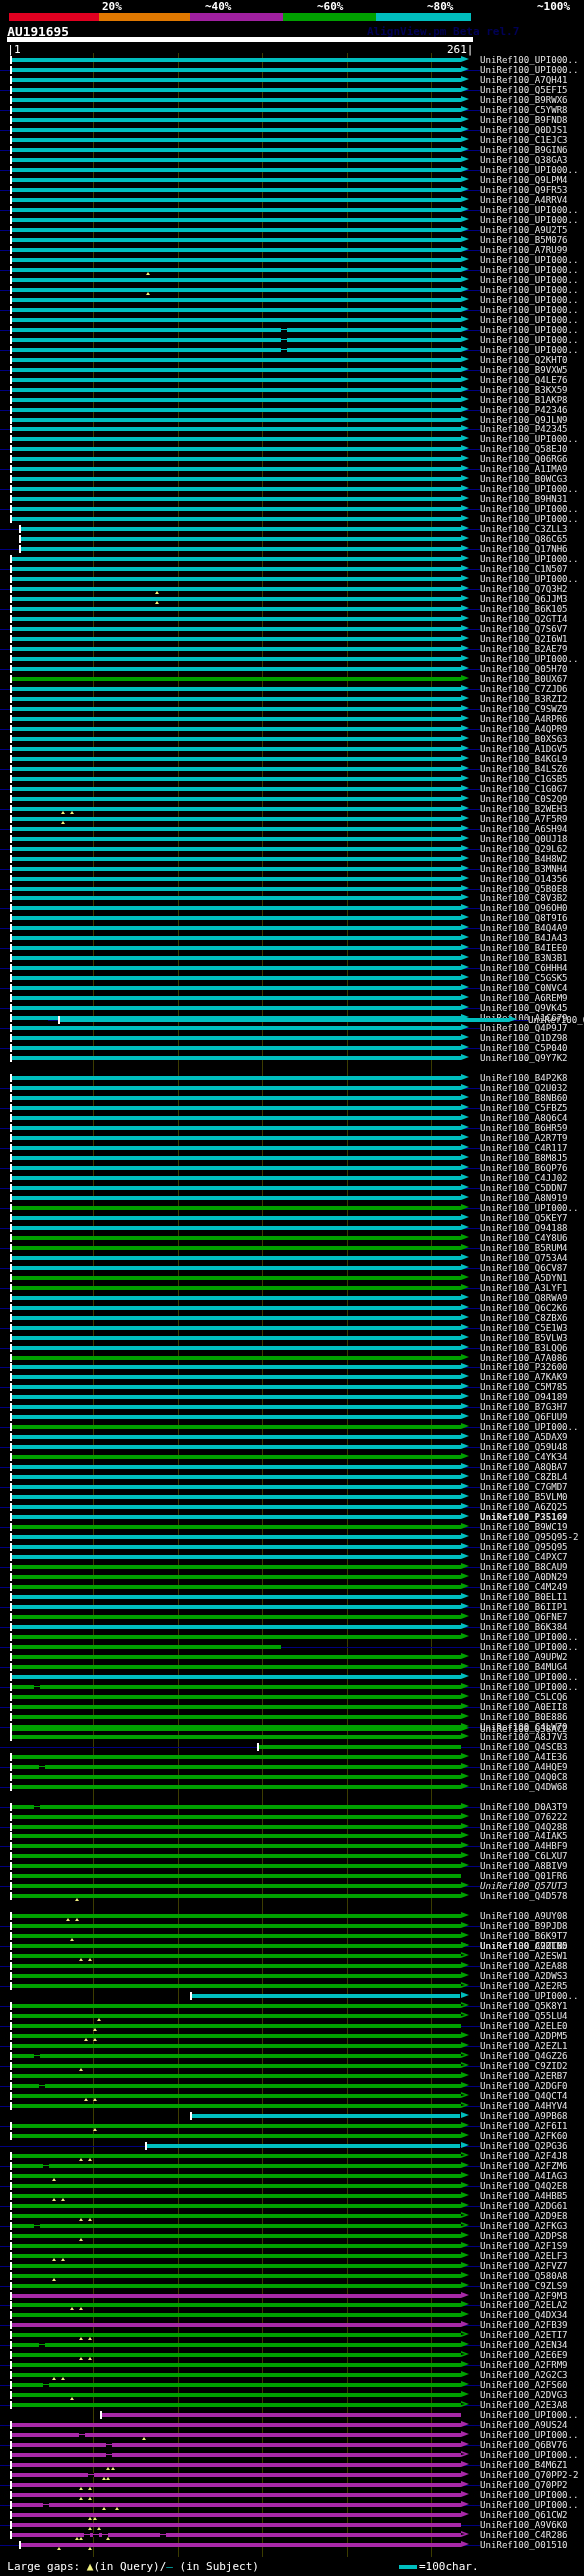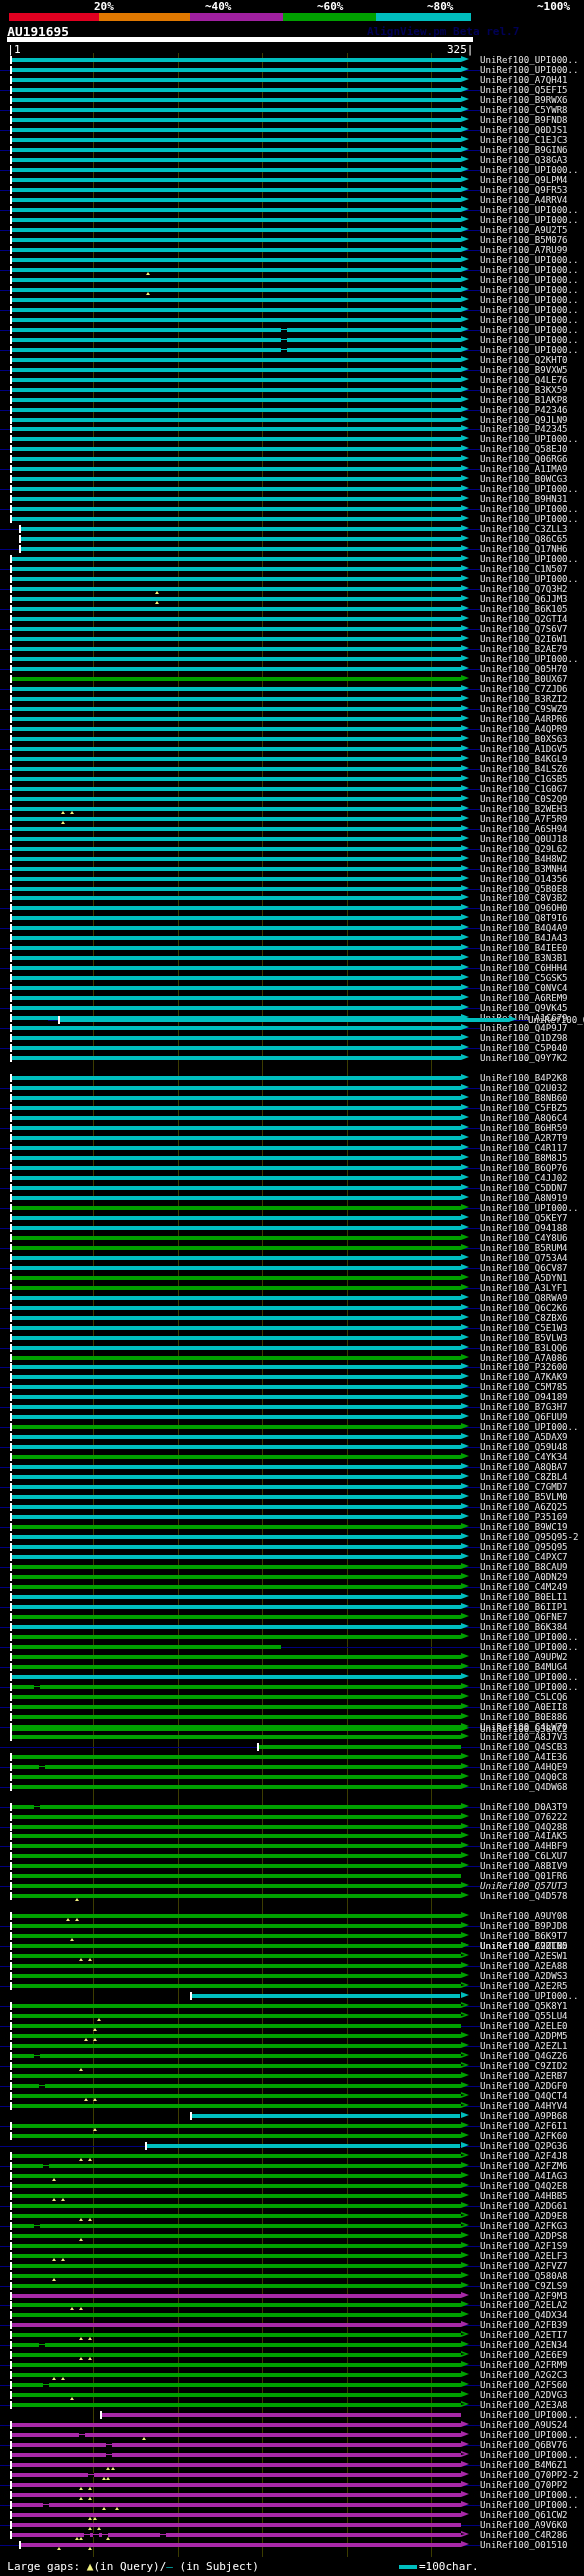--- a/index.html
+++ b/index.html
@@ -35,38 +35,38 @@
   
   #legend{position:absolute;top:2560px;left:7.3px;color:#fff;font-size:11px;white-space:pre;}
   #legend .y{color:#f0f080;} #legend .cy{color:#00bebe;}
   #legend-swatch{position:absolute;top:2565px;left:399px;width:18.3px;height:3.7px;background:#00bebe;}
   #legend-scale-text{position:absolute;top:2560px;left:419px;color:#fff;font-size:11px;white-space:pre;}
 </style>
 </head>
 <body>
 
 <div id="pct-row">
-    <span style="left: 94px;">20%</span>
+    <span style="left: 102px;">20%</span>
     <span style="left: 205px;">~40%</span>
     <span style="left: 317px;">~60%</span>
     <span style="left: 427px;">~80%</span>
     <span style="left: 537px;">~100%</span>
   </div>
 <div id="key-bar">
     <div style="background: rgb(224, 0, 32); width: 90px;"></div>
     <div style="background: rgb(224, 120, 0); width: 91px;"></div>
     <div style="background: rgb(160, 32, 160); width: 93px;"></div>
     <div style="background: rgb(0, 160, 0); width: 93px;"></div>
     <div style="background: rgb(0, 190, 190); width: 95px;"></div>
   </div>
 <div id="title">AU191695</div>
 <div id="watermark">AlignView.pm Beta rel.7</div>
 <div id="query-bar"></div>
 <div id="scale-left">|1</div>
-<div id="scale-right">325|</div>
+<div id="scale-right">261|</div>
 
 <div id="grid-layer">
     <div class="grid" style="left: 93px;"></div>
     <div class="grid" style="left: 178px;"></div>
     <div class="grid" style="left: 262px;"></div>
     <div class="grid" style="left: 347px;"></div>
     <div class="grid" style="left: 431px;"></div>
   </div>
 <div id="rows-layer">
     <div class="row" style="top: 55px;">
@@ -1027,21 +1027,21 @@
       <div class="arrow" style="border-left: 8.2px solid rgb(0, 190, 190);"></div>
       <div class="lbl">UniRef100_B5VLM0</div>
     </div>
     <div class="row" style="top: 1502px;">
       <div class="navyline"></div>
       <div class="tick" style="left: 10px;"></div>
       <div class="bar" style="left: 12px; width: 449px; background: rgb(0, 190, 190);"></div>
       <div class="arrow" style="border-left: 8.2px solid rgb(0, 190, 190);"></div>
       <div class="lbl">UniRef100_A6ZQ25</div>
     </div>
-    <div class="row" style="top: 1512px;">
+    <div class="row" style="top: 1512px; font-weight: bold;">
       <div class="tick" style="left: 10px;"></div>
       <div class="bar" style="left: 12px; width: 449px; background: rgb(0, 190, 190);"></div>
       <div class="arrow" style="border-left: 8.2px solid rgb(0, 190, 190);"></div>
       <div class="lbl">UniRef100_P35169</div>
     </div>
     <div class="row" style="top: 1522px;">
       <div class="navyline"></div>
       <div class="tick" style="left: 10px;"></div>
       <div class="bar" style="left: 12px; width: 449px; background: rgb(0, 160, 0);"></div>
       <div class="arrow" style="border-left: 8.2px solid rgb(0, 160, 0);"></div>

